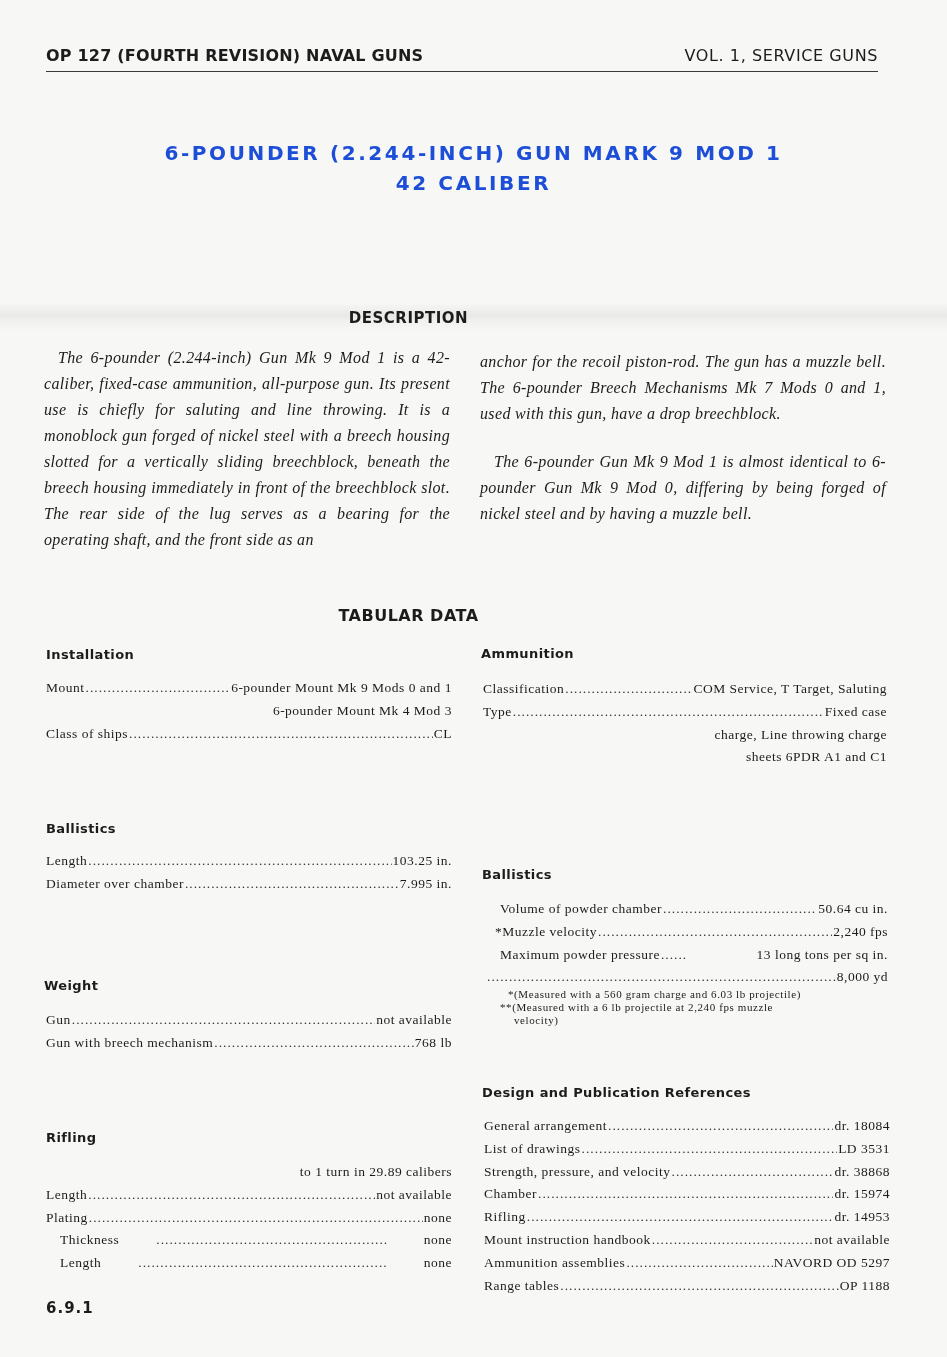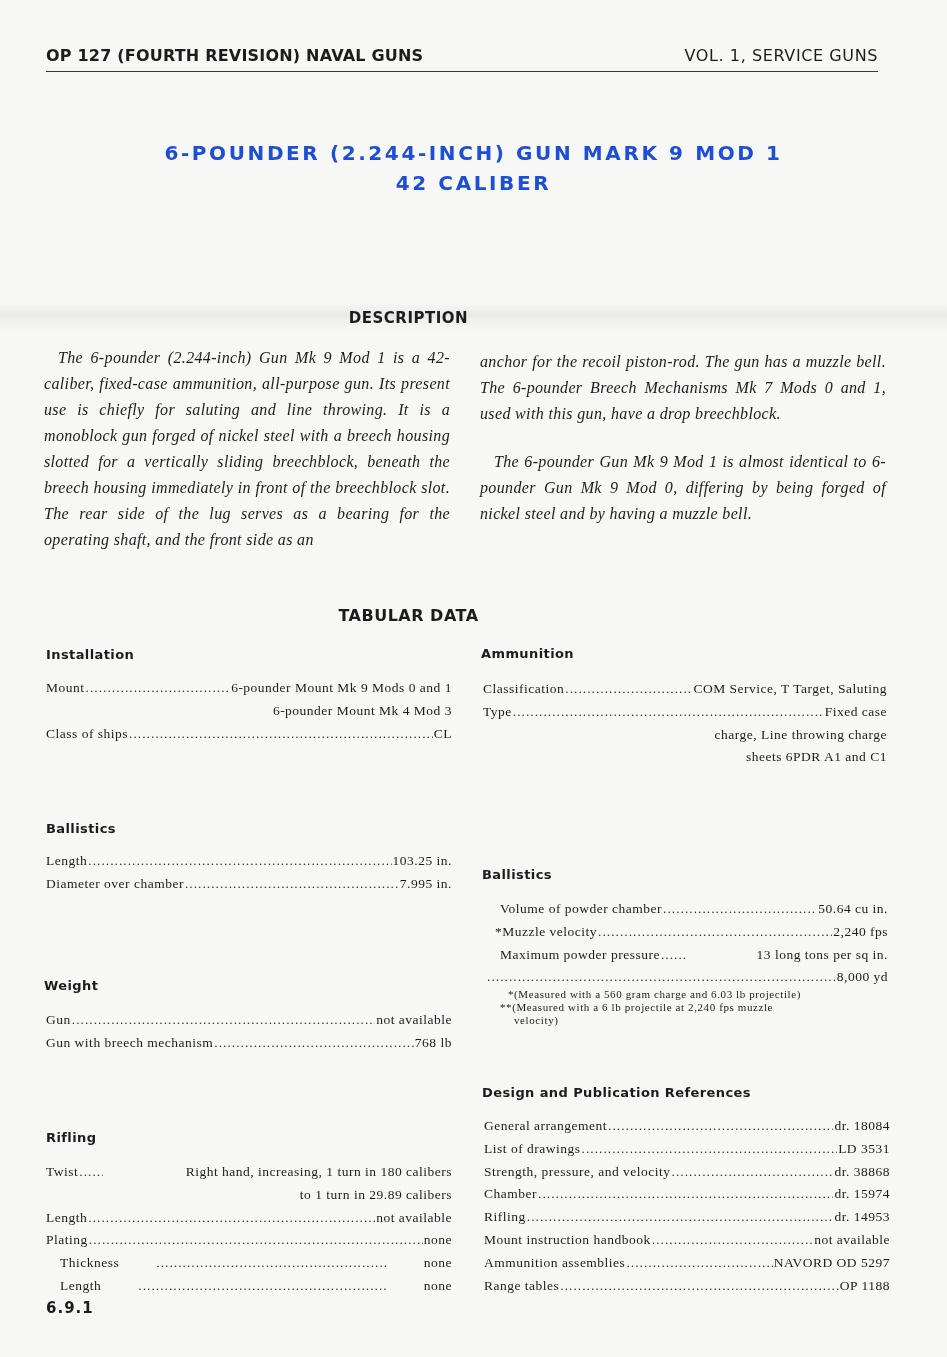--- a/index.html
+++ b/index.html
@@ -144,25 +144,20 @@
   </div>
   <div class="row">
     <span class="lbl">Gun with breech mechanism</span>
       <span class="dots"></span>
       <span class="val">768 lb</span>
   </div>
 </div>
 
 <div class="group-title" style="left:46px; top:1130px;">Rifling</div>
 <div class="rows" style="left:46px; top:1161px; width:406px;">
-  <div class="row">
-    <span class="lbl">Twist</span>
-      <span class="dots" style="flex:0 0 24px;"></span>
-      <span class="val" style="flex:1 1 auto; text-align:right;">Right hand, increasing, 1 turn in 180 calibers</span>
-  </div>
   <div class="cont-line">to 1 turn in 29.89 calibers</div>
   <div class="row">
     <span class="lbl">Length</span>
       <span class="dots"></span>
       <span class="val">not available</span>
   </div>
   <div class="row">
     <span class="lbl">Plating</span>
       <span class="dots"></span>
       <span class="val">none</span>

